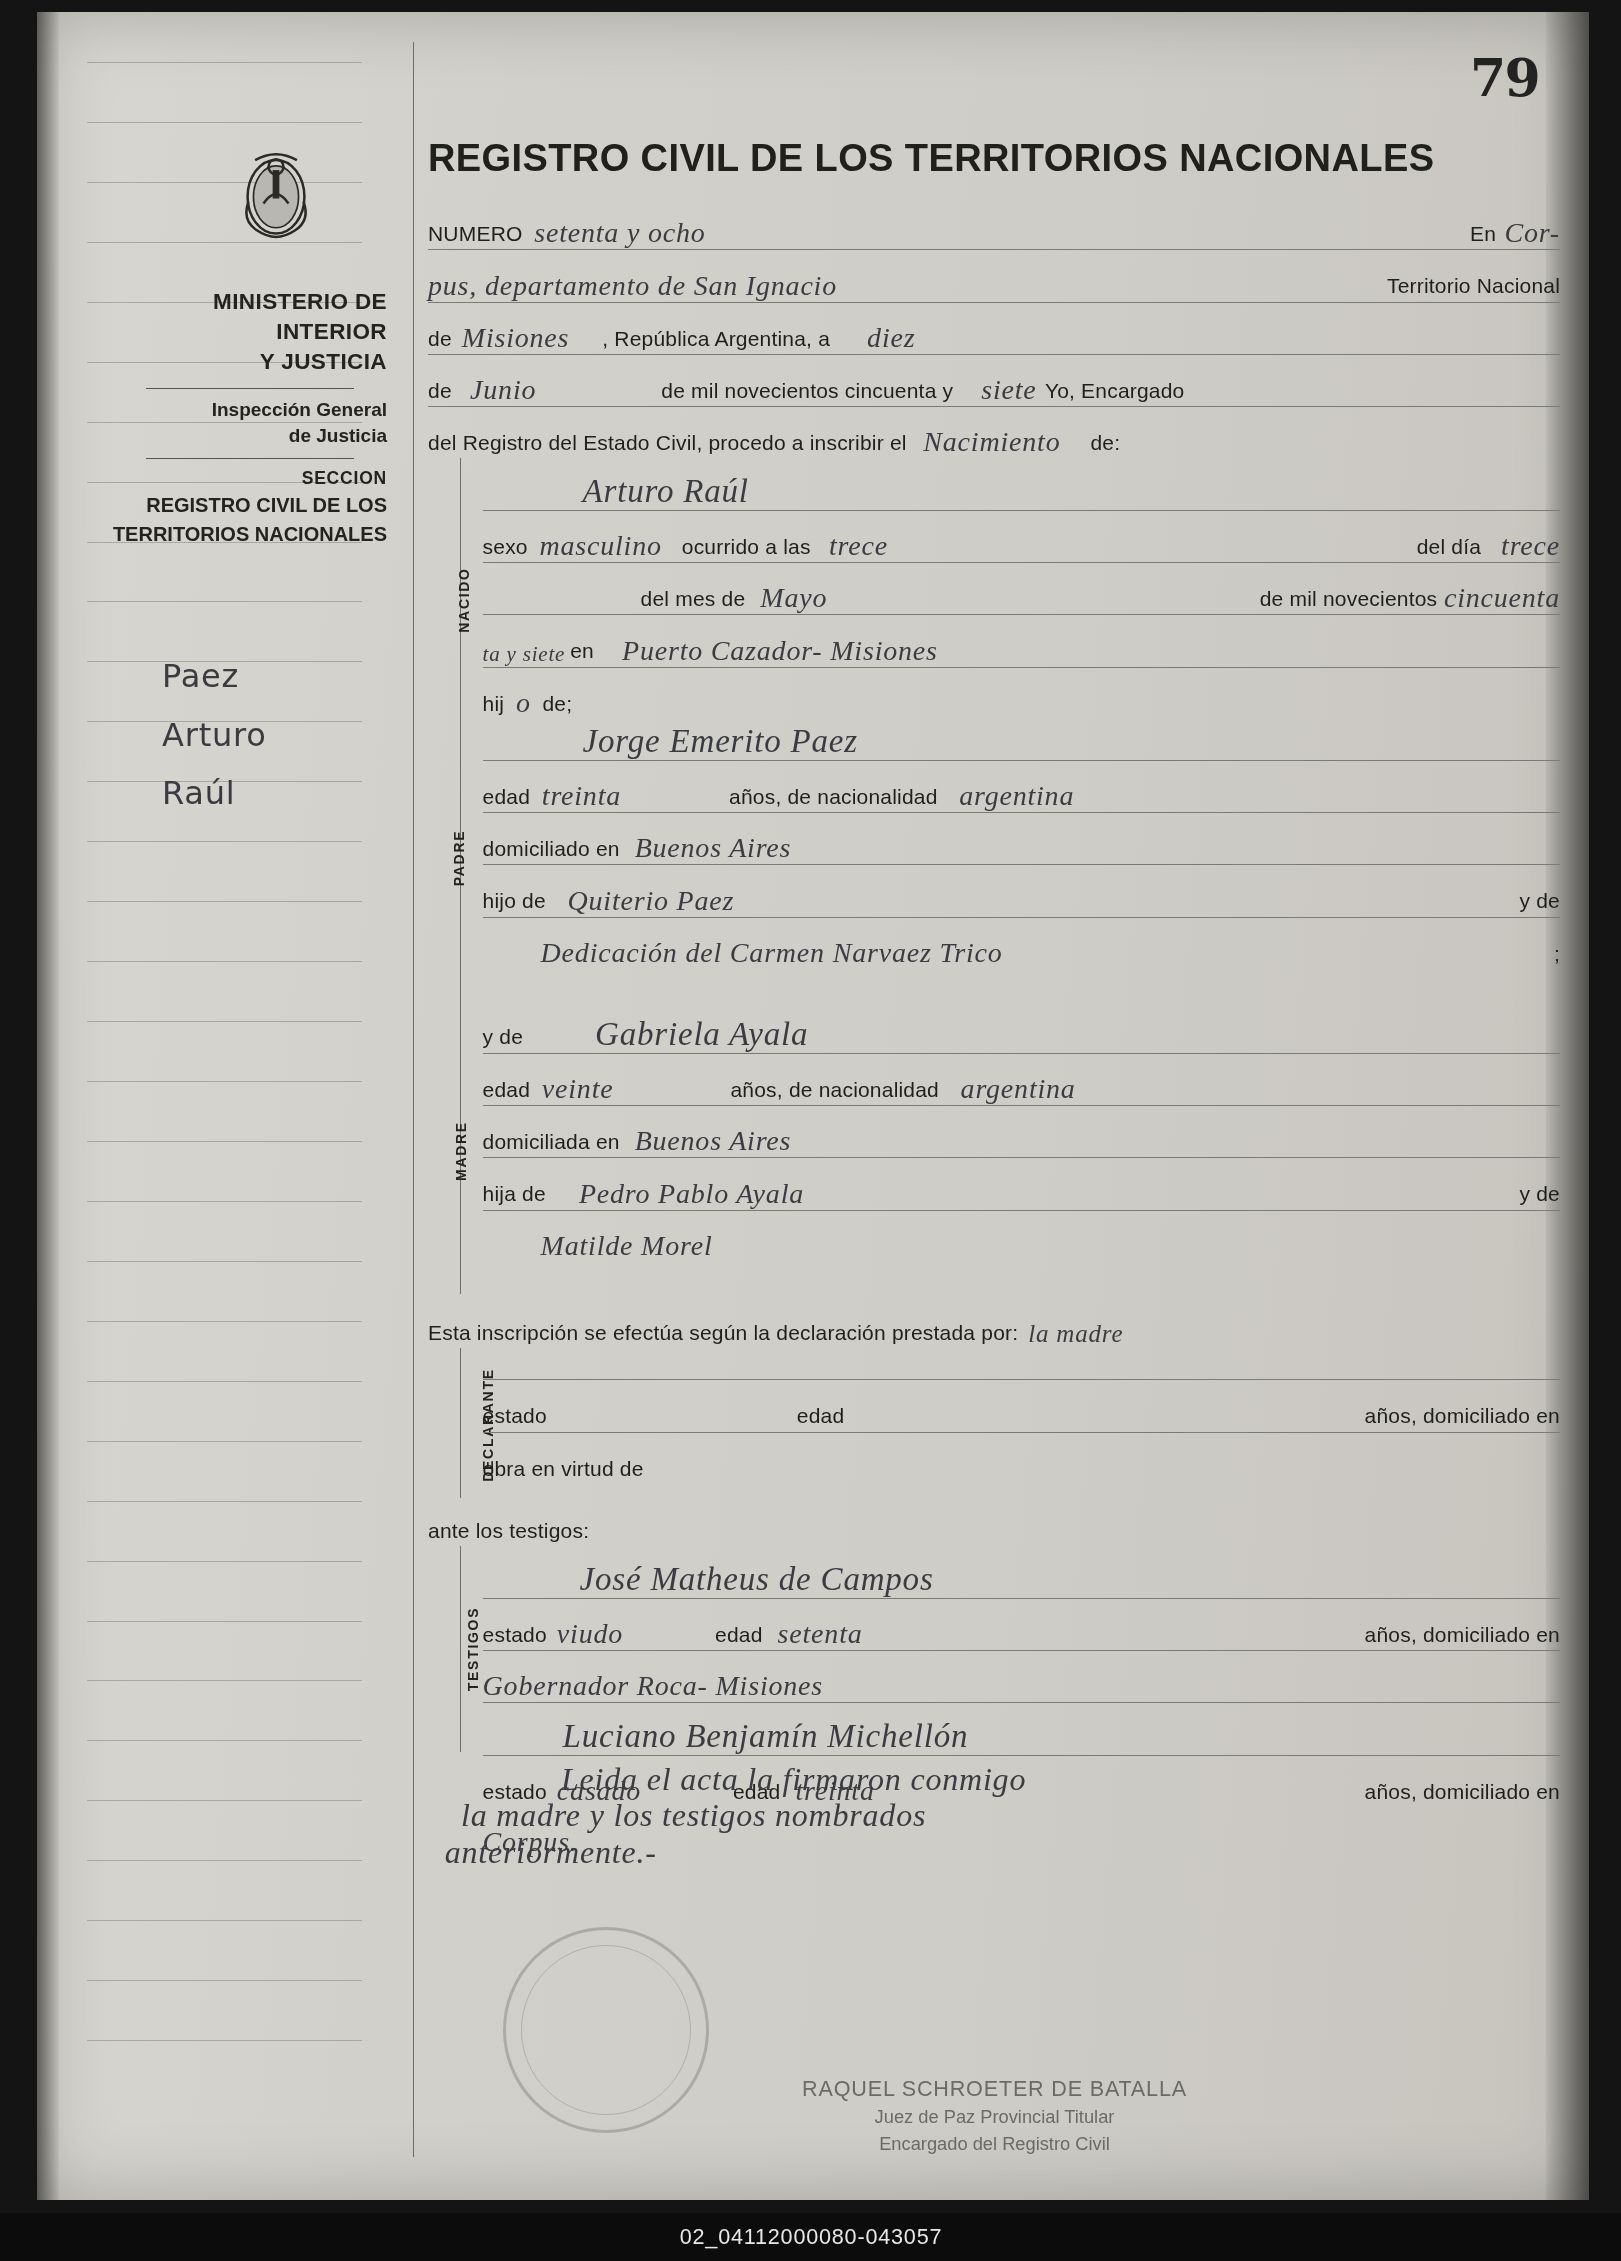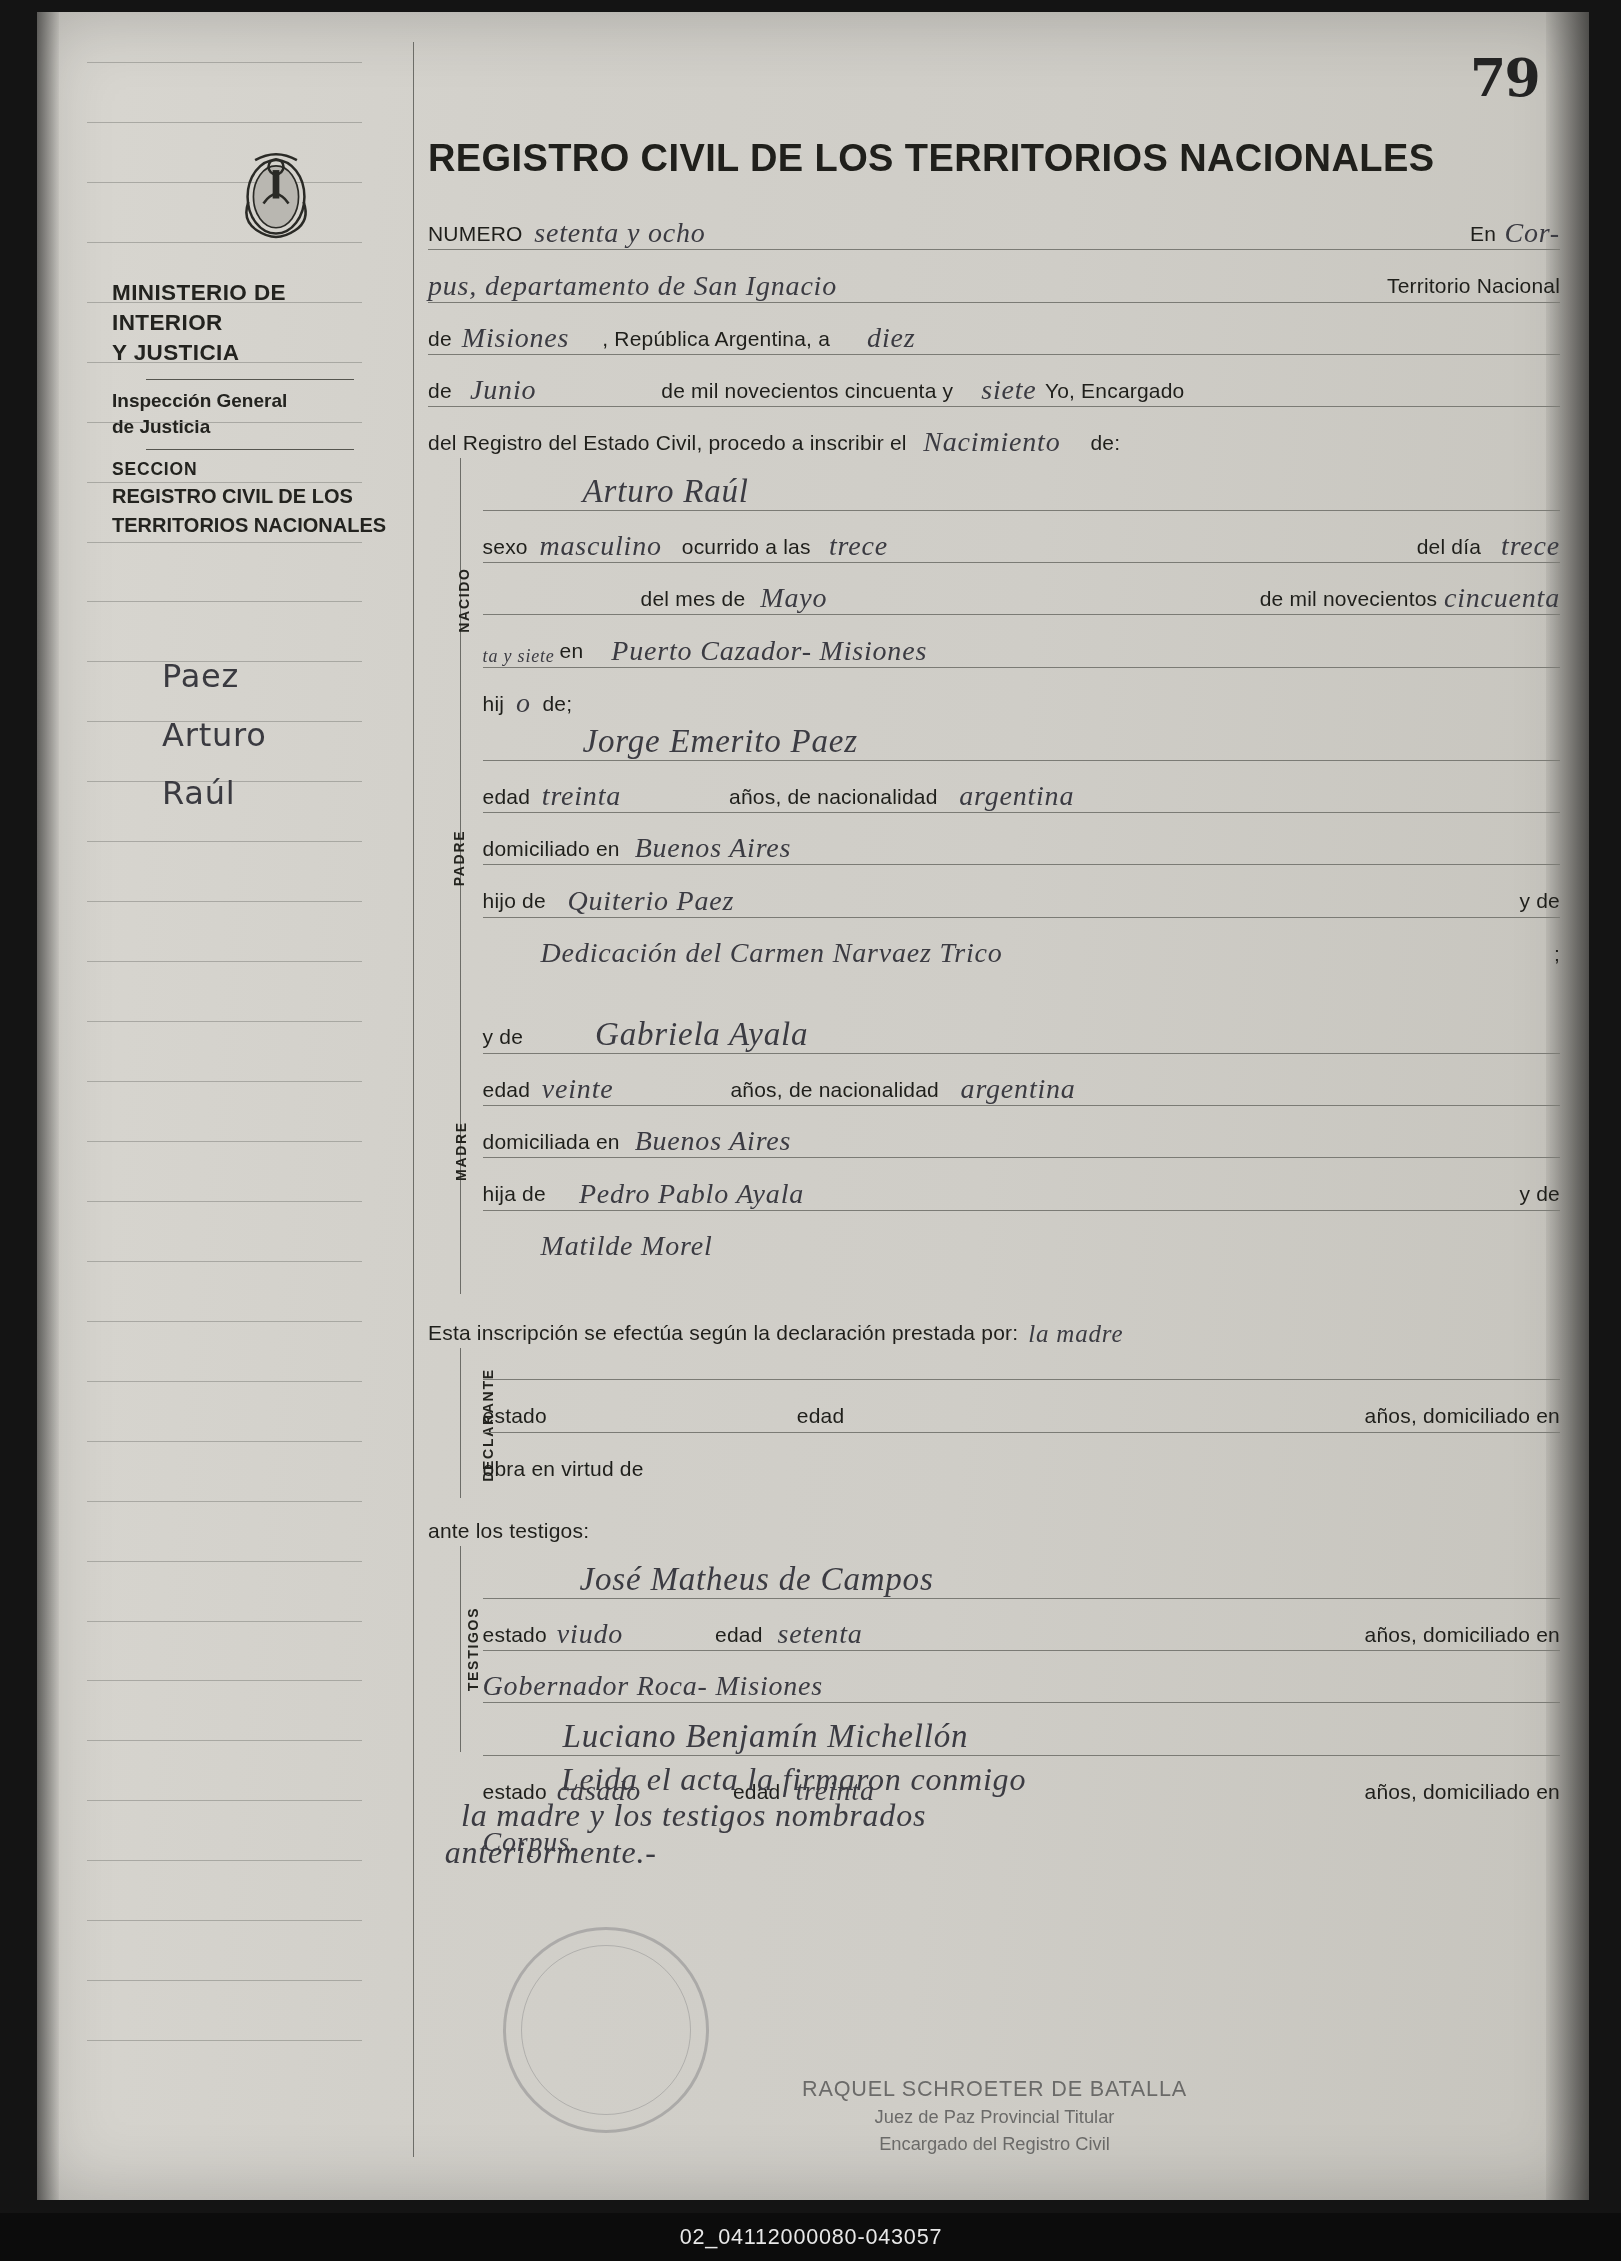--- a/index.html
+++ b/index.html
@@ -51,22 +51,22 @@
   .vdiv{
     position:absolute;left:376px;top:30px;width:0;height:2115px;
     border-left:1.7px solid #6d6d68;
   }
 
   
   .crest{
     position:absolute;left:193px;top:133px;width:92px;height:107px;
   }
   .ministry{
-    position:absolute;left:75px;top:266px;width:275px;
-    text-align:left;color:#23231f;
+    position:absolute;left:75px;top:275px;width:275px;
+    text-align:right;color:#23231f;
   }
   .ministry .l1{font-size:22.5px;font-weight:bold;letter-spacing:0.4px;line-height:1.35;}
   .ministry .sep{
     width:208px;height:0;border-top:1.7px solid #55554f;margin:10px auto 8.3px;
   }
   .ministry .l2{font-size:19px;font-weight:bold;line-height:1.35;}
   .ministry .l3{font-size:17.5px;font-weight:bold;letter-spacing:0.8px;margin-top:5px;}
   .ministry .l4{font-size:20px;font-weight:bold;line-height:1.3;margin-top:3.3px;}
   .idxname{
     position:absolute;left:125px;
@@ -285,21 +285,21 @@
 
         <div class="row">
           <span class="lab" style="margin-left:158px">del mes de</span>
           <span class="hw" style="margin-left:15px">Mayo</span>
           <span class="flex"></span>
           <span class="lab">de mil novecientos</span>
           <span class="hw" style="margin-left:6.7px">cincuenta</span>
         </div>
 
         <div class="row">
-          <span class="hw" style="font-size:18px">ta y siete</span>
+          <span class="hw" style="font-size:21px">ta y siete</span>
           <span class="lab" style="margin-left:5px">en</span>
           <span class="hw" style="margin-left:28px">Puerto Cazador- Misiones</span>
         </div>
 
         <div class="row nb">
           <span class="lab">hij</span>
           <span class="hw" style="margin-left:11.7px">o</span>
           <span class="lab" style="margin-left:11.7px">de;</span>
         </div>
       </div>

